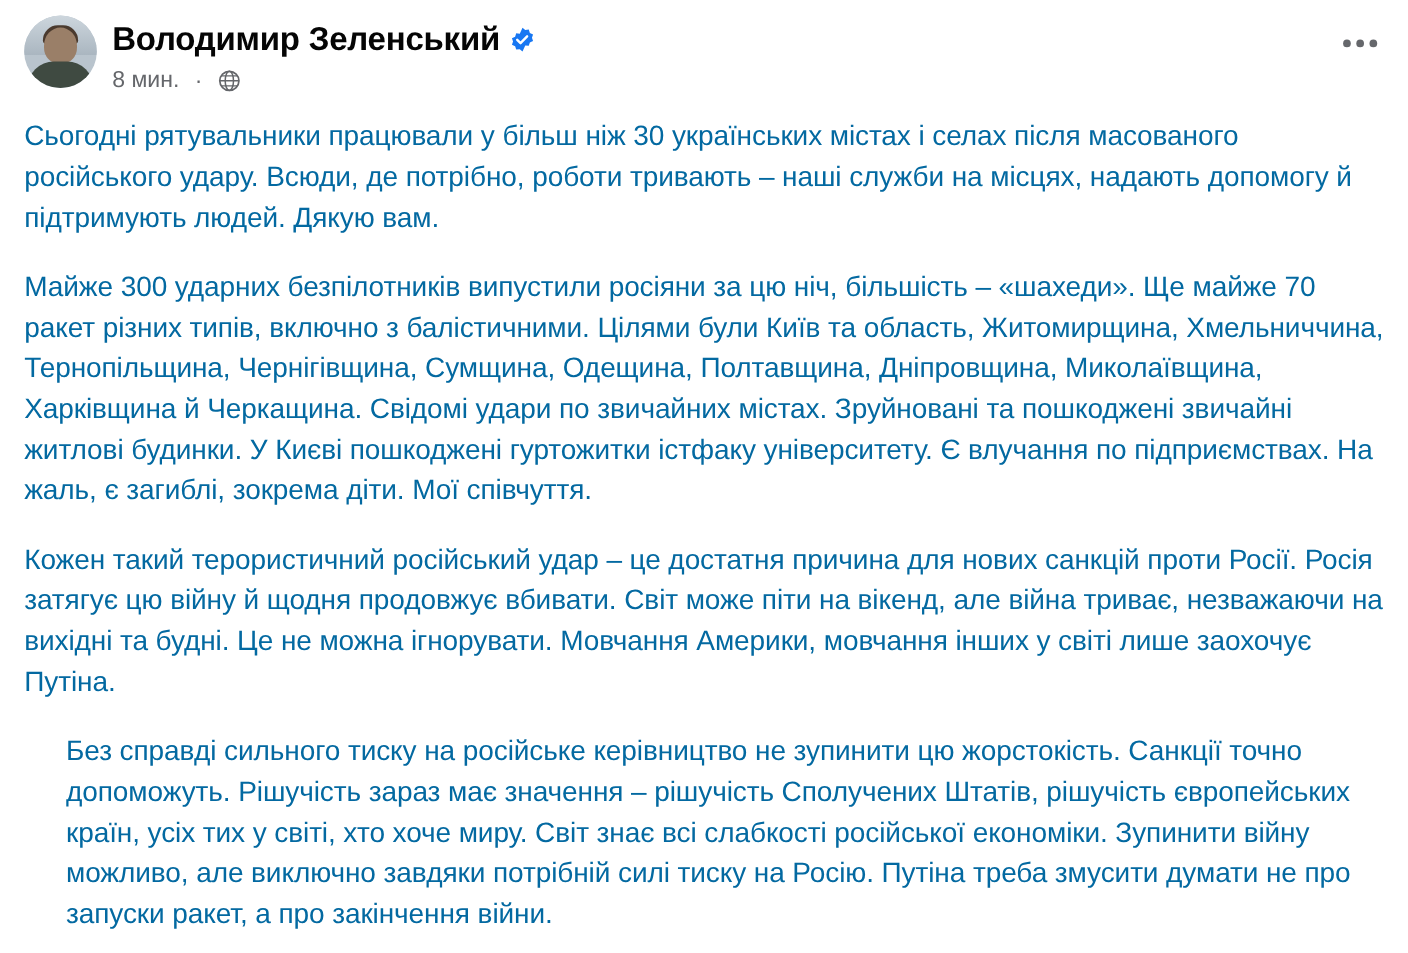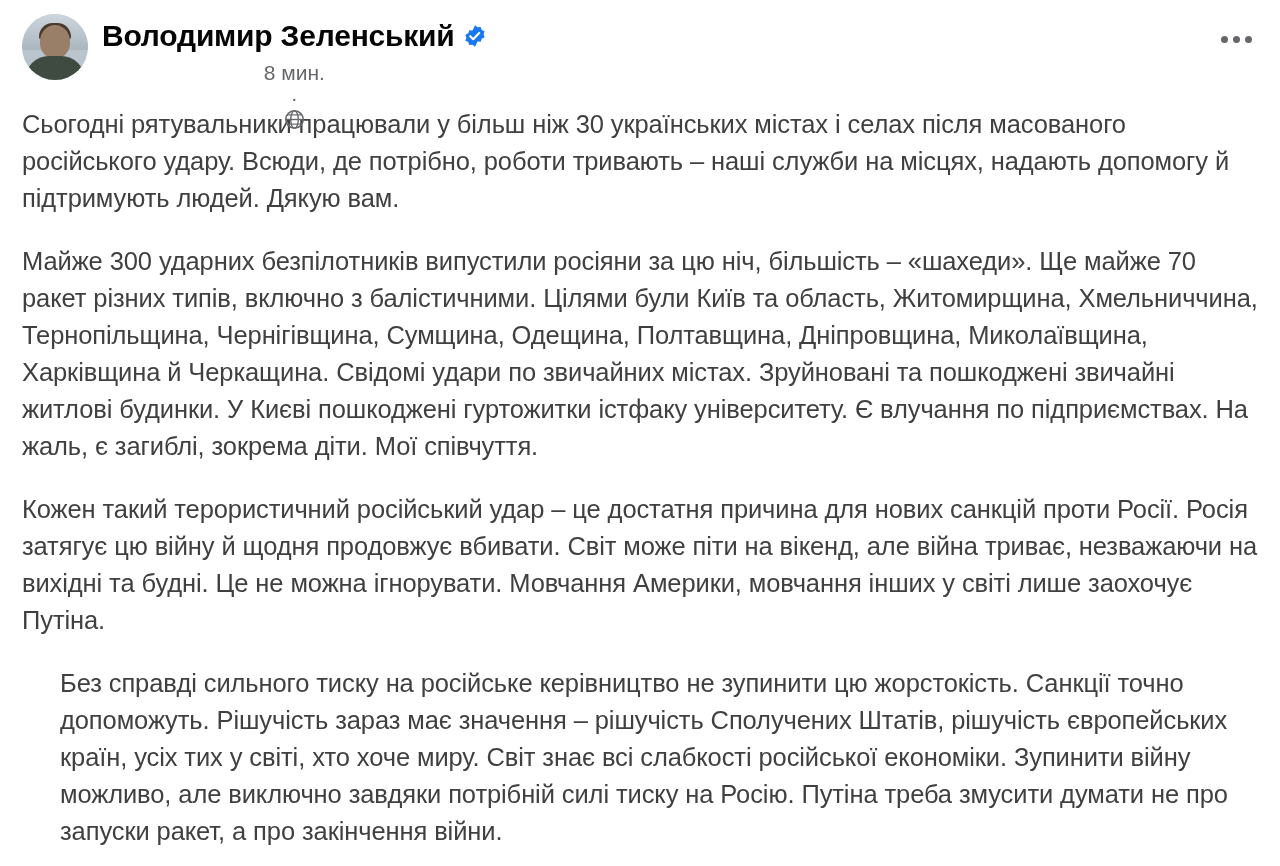--- a/index.html
+++ b/index.html
@@ -89,26 +89,25 @@
   }
   .verified {
     width: 24px;
     height: 24px;
     display: inline-block;
     flex: 0 0 24px;
   }
   .meta-row {
     display: flex;
     align-items: center;
-    gap: 1px;
+    gap: 14px;
     margin-top: 6px;
     color: #65676b;
     font-size: 21px;
     line-height: 26px;
-    flex-direction: column;
   }
   .meta-dot {
     color: #65676b;
     font-size: 21px;
     line-height: 21px;
   }
   .globe {
     width: 21px;
     height: 21px;
     display: inline-block;
@@ -133,21 +132,21 @@
     background: #65676b;
     display: block;
   }
   .post-body {
     margin-top: 14px;
   }
   .post-body p {
     margin: 0 0 26px 0;
     font-size: 25.5px;
     line-height: 37px;
-    color: #404040;
+    color: #0369a1;
     letter-spacing: -0.1px;
   }
   .post-body p:last-child {
     margin-bottom: 0;
     margin-left: 38px;
   }
 </style>
 </head>
 <body>
 

